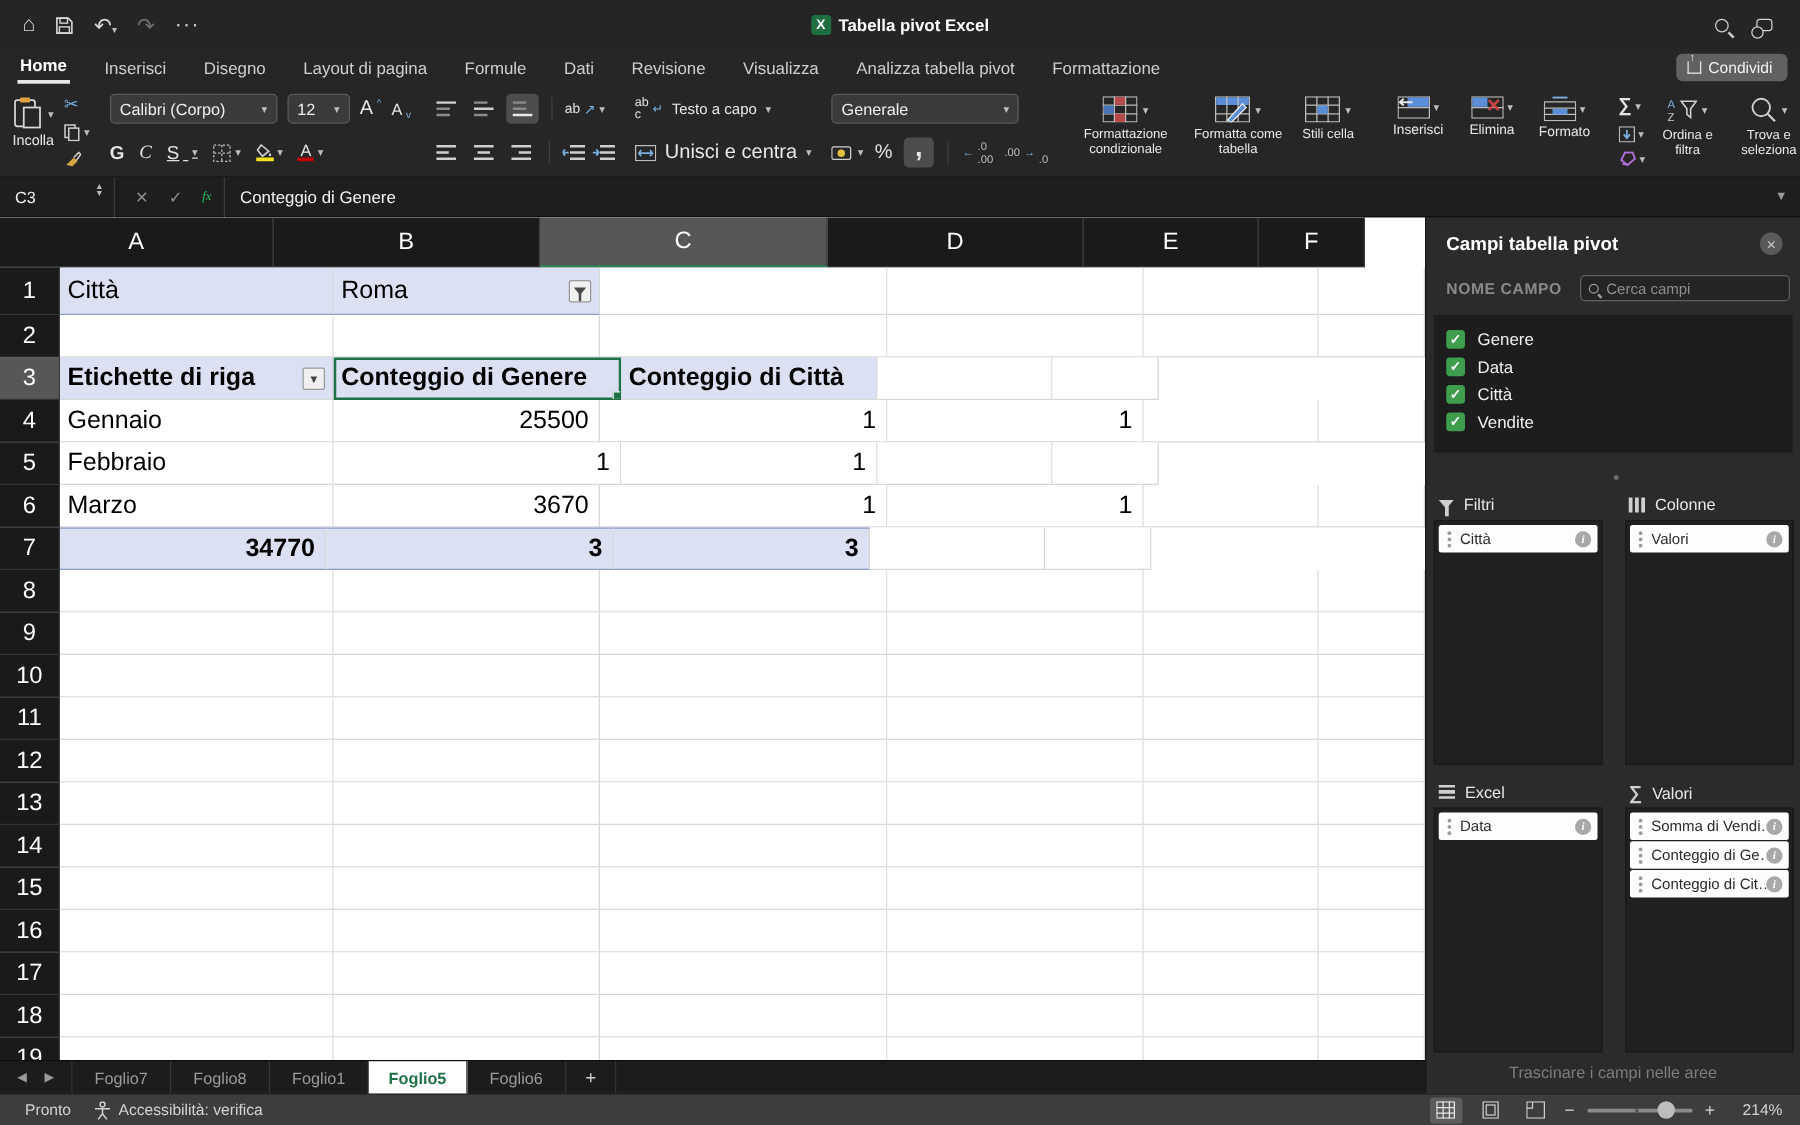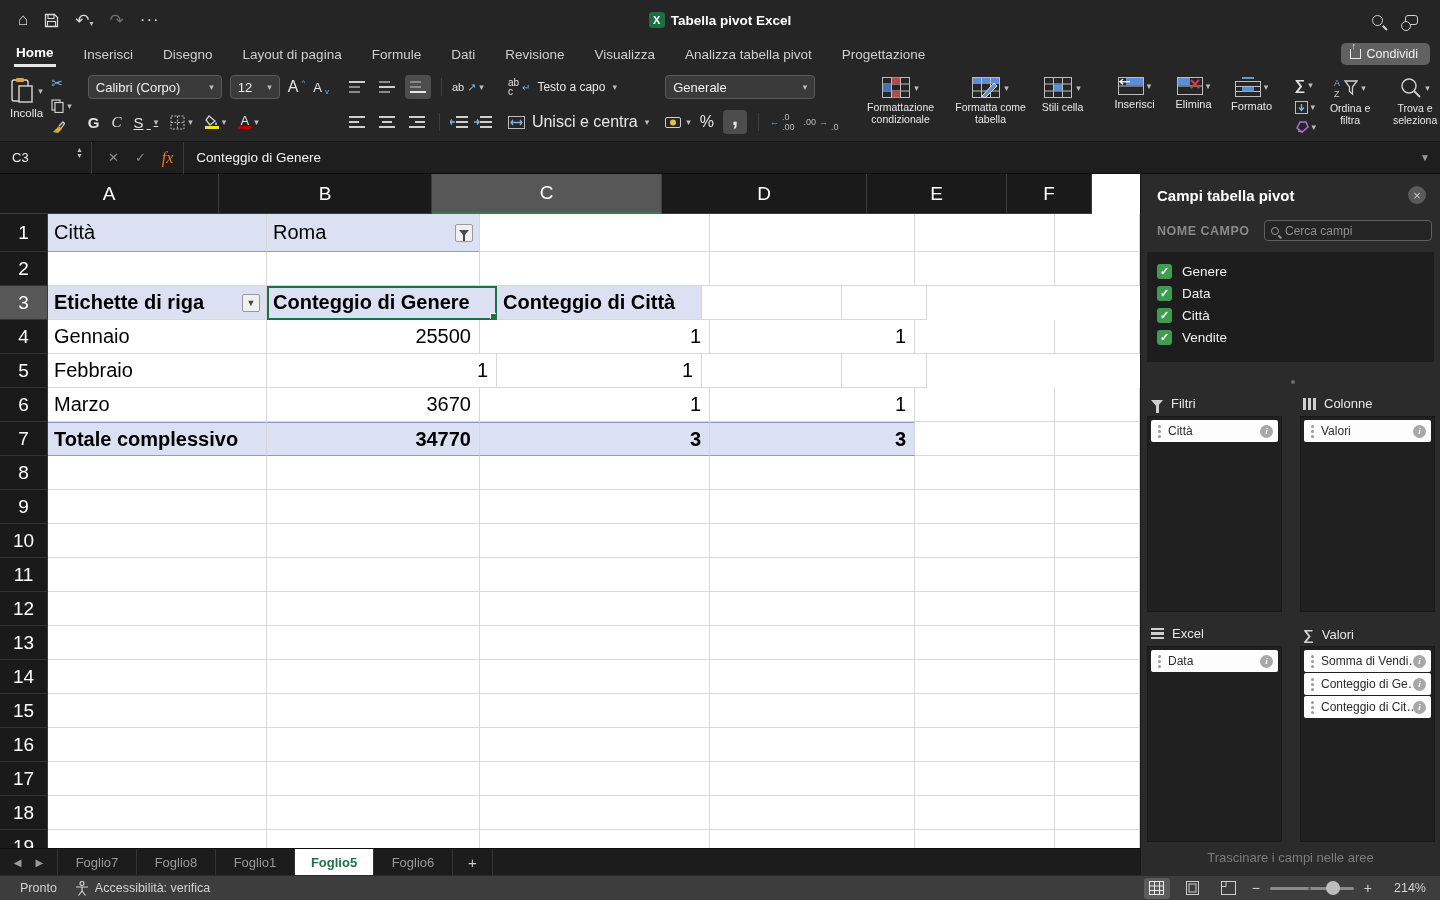--- a/index.html
+++ b/index.html
@@ -38,21 +38,21 @@
   .hl { background:#4d4d4d; border-radius:4px; }
   .biglabel { color:#e8e8e8; font-size:10.5px; text-align:center; line-height:1.18; }
   .bigbtn { display:flex; flex-direction:column; align-items:center; justify-content:flex-start; gap:3px; padding-top:3px; }
   .smalllabel { color:#e8e8e8; font-size:11.5px; white-space:nowrap; }
 
   
   #fbar { position:absolute; left:0; top:142px; width:1440px; height:32px; background:#1e1e1e; border-bottom:1px solid #0c0c0c; display:flex; align-items:center; }
   #namebox { width:92px; height:32px; display:flex; align-items:center; padding-left:12px; color:#f0f0f0; font-size:13px; position:relative; border-right:1px solid #3a3a3a; }
   .spin { position:absolute; right:8px; top:5px; display:flex; flex-direction:column; line-height:6px; font-size:7px; color:#bdbdbd; }
   .fbtn { color:#8a8a8a; font-size:13px; margin-left:16px; }
-  .fx { font-family:"Liberation Serif", serif; font-style:italic; color:#f97316; font-size:16px; margin:0 10px 0 16px; }
+  .fx { font-family:"Liberation Serif", serif; font-style:italic; color:#22c55e; font-size:10px; margin:0 10px 0 16px; }
   #fvalue { color:#f5f5f5; font-size:13.5px; padding-left:12px; border-left:1px solid #3a3a3a; height:32px; display:flex; align-items:center; flex:1; }
   .fbar-exp { color:#9a9a9a; font-size:10px; padding-right:10px; }
 
   
   #sheet { position:absolute; left:0; top:174px; width:1140px; height:674px; background:#fff; overflow:hidden; }
   #colhdr { display:flex; height:40px; }
   .ch { background:#1a1a1a; color:#fff; font-size:19px; display:flex; align-items:center; justify-content:center; border-right:1px solid #3c3c3c; border-bottom:1px solid #3c3c3c; flex:none; }
   .ch.selhdr { background:#575757; border-bottom:2px solid #2e7d4f; }
   .grow { display:flex; }
   .rh { width:48px; background:#1a1a1a; color:#fff; font-size:19px; display:flex; align-items:center; justify-content:center; border-right:1px solid #3c3c3c; border-bottom:1px solid #333; flex:none; }
@@ -148,21 +148,21 @@
 <div id="tabrow">
     <div class="rtab active">Home</div>
     <div class="rtab">Inserisci</div>
     <div class="rtab">Disegno</div>
     <div class="rtab">Layout di pagina</div>
     <div class="rtab">Formule</div>
     <div class="rtab">Dati</div>
     <div class="rtab">Revisione</div>
     <div class="rtab">Visualizza</div>
     <div class="rtab">Analizza tabella pivot</div>
-    <div class="rtab">Progettazione</div>
+    <div class="rtab">Formattazione</div>
   </div>
 <div id="share-btn">
   <span class="share-glyph"></span>
   <span>Condividi</span>
 </div>
 
 <div id="ribbon">
 
   <div class="rgroup" style="flex-direction:row; gap:8px;">
     <div class="bigbtn">
@@ -604,23 +604,20 @@
           <span>1</span>
         </div>
         <div class="cell num" style="width: 205px; height: 100%;">
           <span>1</span>
         </div>
         <div class="cell" style="width: 140px; height: 100%;"></div>
         <div class="cell" style="width: 85px; height: 100%;"></div>
       </div>
       <div class="grow" style="height: 34px;">
         <div class="rh" style="height: 100%;">7</div>
-        <div class="cell tot" style="width: 219px; height: 100%;">
-          <span>Totale complessivo</span>
-        </div>
         <div class="cell tot num" style="width: 213px; height: 100%;">
           <span>34770</span>
         </div>
         <div class="cell tot num" style="width: 230px; height: 100%;">
           <span>3</span>
         </div>
         <div class="cell tot num" style="width: 205px; height: 100%;">
           <span>3</span>
         </div>
         <div class="cell" style="width: 140px; height: 100%;"></div>

